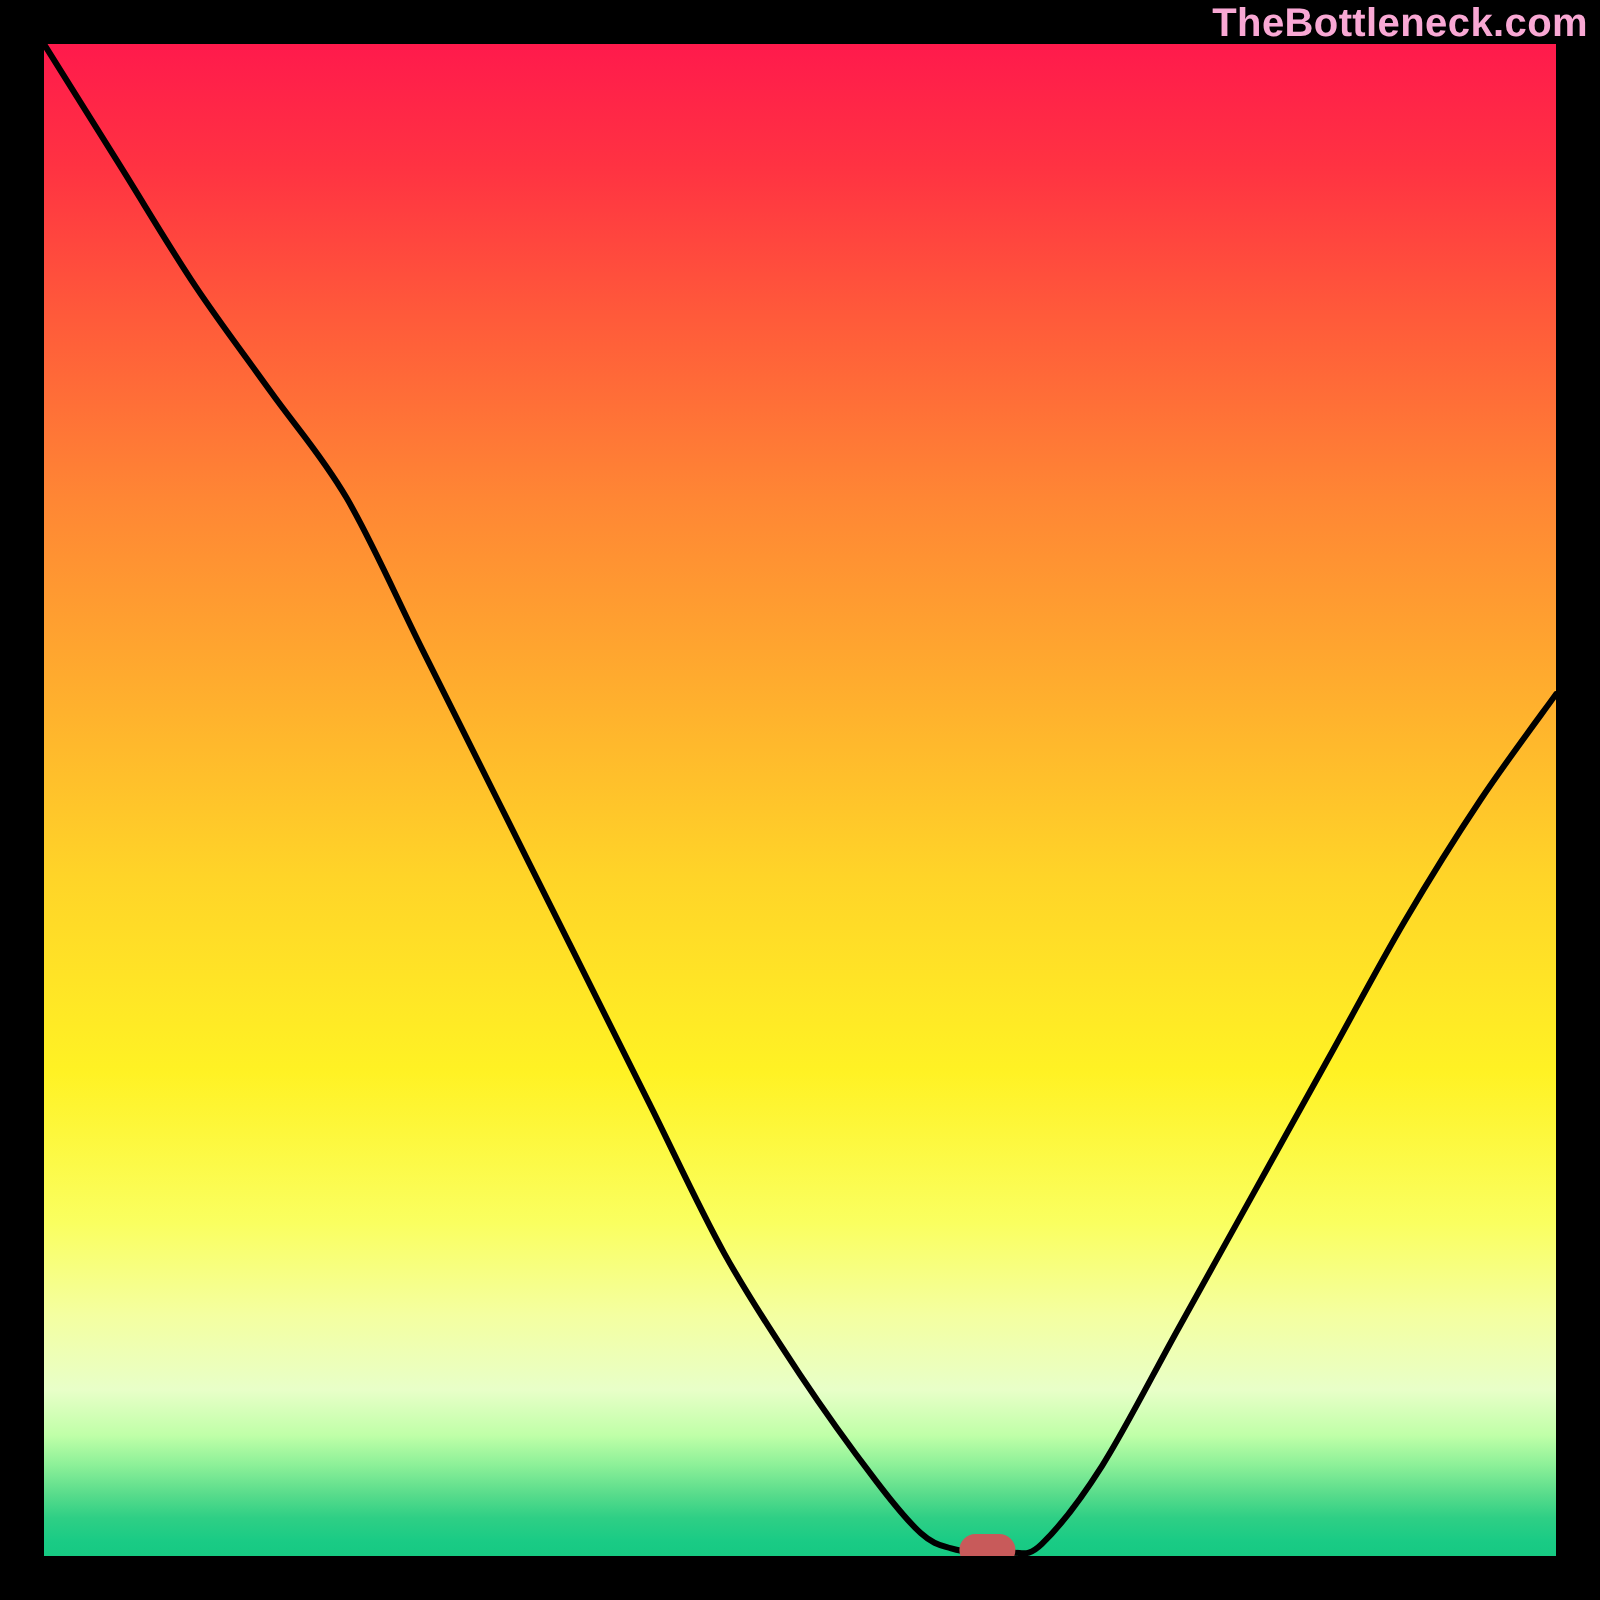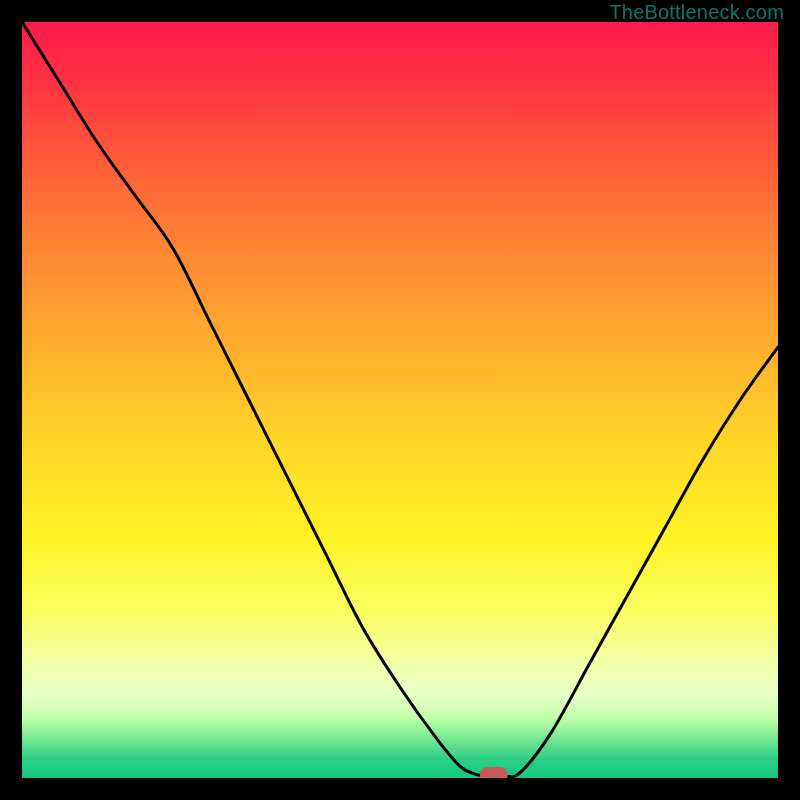--- a/index.html
+++ b/index.html
@@ -66,25 +66,25 @@
     stroke-width: 3;
     stroke-linecap: round;
     stroke-linejoin: round;
   }
   .marker {
     fill: #c85a5a;
   }
   .watermark {
     position: absolute;
     top: 1px;
-    right: 16px;
-    color: #0f766e;
+    right: 6px;
+    color: #f9a8d4;
     font-size: 20px;
     letter-spacing: 0.2px;
-    font-weight: 400;
+    font-weight: 700;
   }
 </style>
 </head>
 <body>
 
 <div class="frame">
 
   <div class="plot-area">
     <div class="gradient"></div>
 

